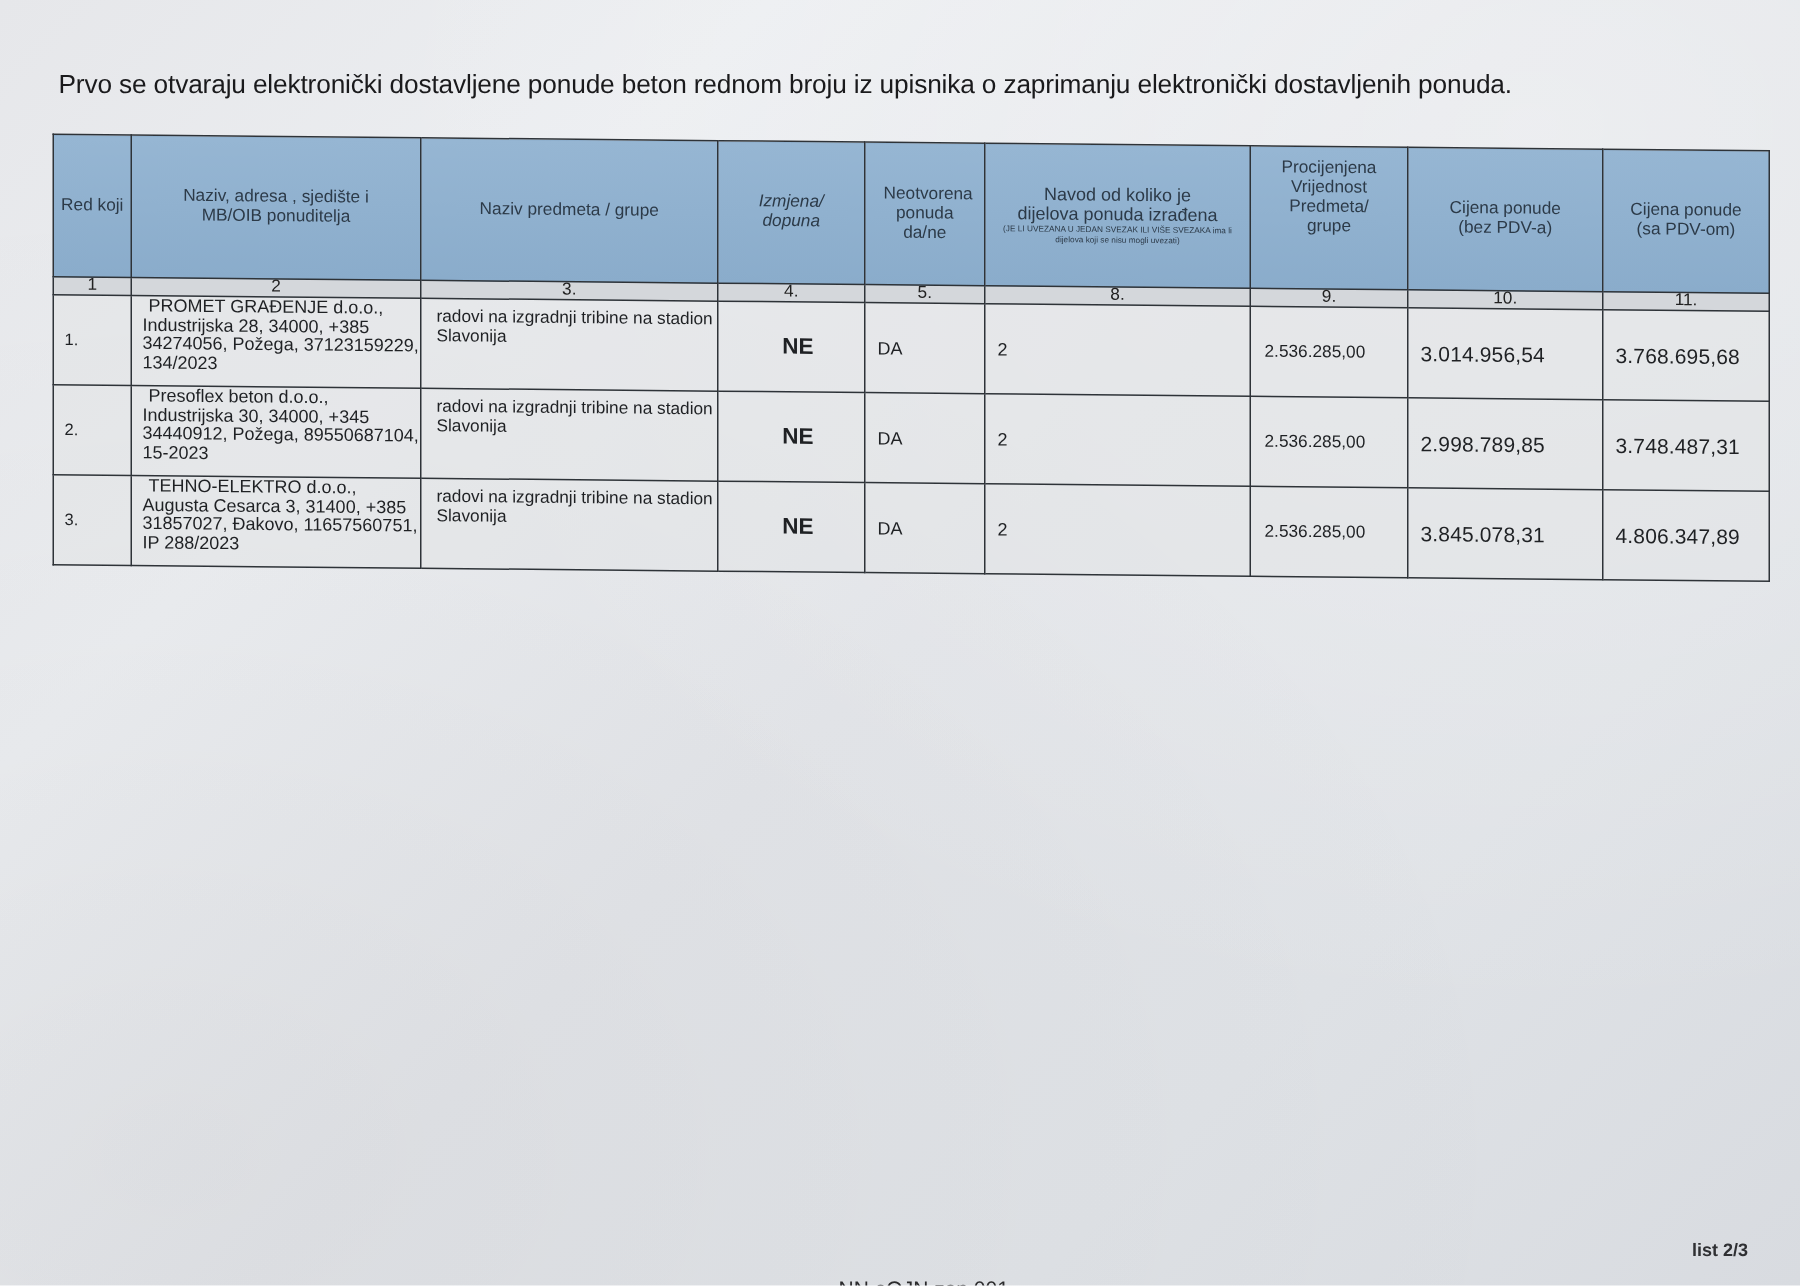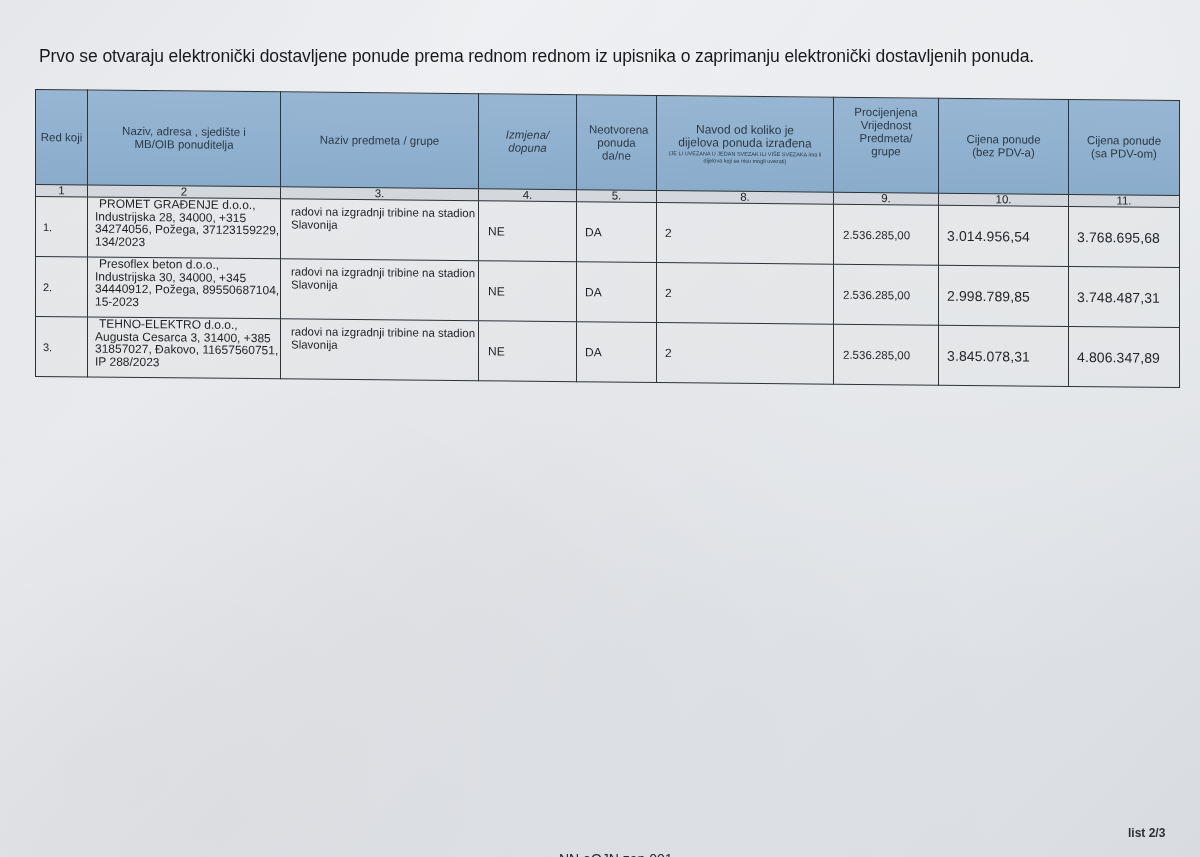--- a/index.html
+++ b/index.html
@@ -97,23 +97,24 @@
       padding-left: 4px;
     }
     .row td.subject {
       font-size: 11.5px;
       line-height: 13px;
       padding-left: 10px;
       vertical-align: top;
       padding-top: 6px;
     }
     .row td.bold {
-      font-weight: normal;
-      font-size: 12px;
+      font-weight: bold;
+      font-size: 15px;
       padding-left: 9px;
+      text-align: center;
     }
     .row td.plain {
       font-size: 12px;
       padding-left: 8px;
     }
     .row td.est {
       font-size: 11.5px;
       padding-left: 9px;
     }
     .row td.price {
@@ -136,21 +137,21 @@
       font-weight: bold;
       color: #2f3033;
       margin-top: 27px;
     }
   </style>
 </head>
 <body>
 
 <div class="paper-shade"></div>
 
-<div class="intro">Prvo se otvaraju elektronički dostavljene ponude prema rednom rednom iz upisnika o zaprimanju elektronički dostavljenih ponuda.</div>
+<div class="intro">Prvo se otvaraju elektronički dostavljene ponude beton rednom broju iz upisnika o zaprimanju elektronički dostavljenih ponuda.</div>
 
 <table class="offers">
   <colgroup>
     <col style="width:52px">
     <col style="width:193px">
     <col style="width:198px">
     <col style="width:98px">
     <col style="width:80px">
     <col style="width:177px">
     <col style="width:105px">
@@ -181,21 +182,21 @@
     <td>8.</td>
     <td>9.</td>
     <td>10.</td>
     <td>11.</td>
   </tr>
 
   <tr class="row">
     <td class="rb">1.</td>
     <td class="bidder">
       <span class="name">PROMET GRAĐENJE d.o.o.,</span>
-      <span>Industrijska 28, 34000, +315 34274056, Požega, 37123159229, 134/2023</span>
+      <span>Industrijska 28, 34000, +385 34274056, Požega, 37123159229, 134/2023</span>
     </td>
     <td class="subject">radovi na izgradnji tribine na stadion Slavonija</td>
     <td class="bold">NE</td>
     <td class="plain">DA</td>
     <td class="plain">2</td>
     <td class="est">2.536.285,00</td>
     <td class="price">3.014.956,54</td>
     <td class="price">3.768.695,68</td>
   </tr>
 

